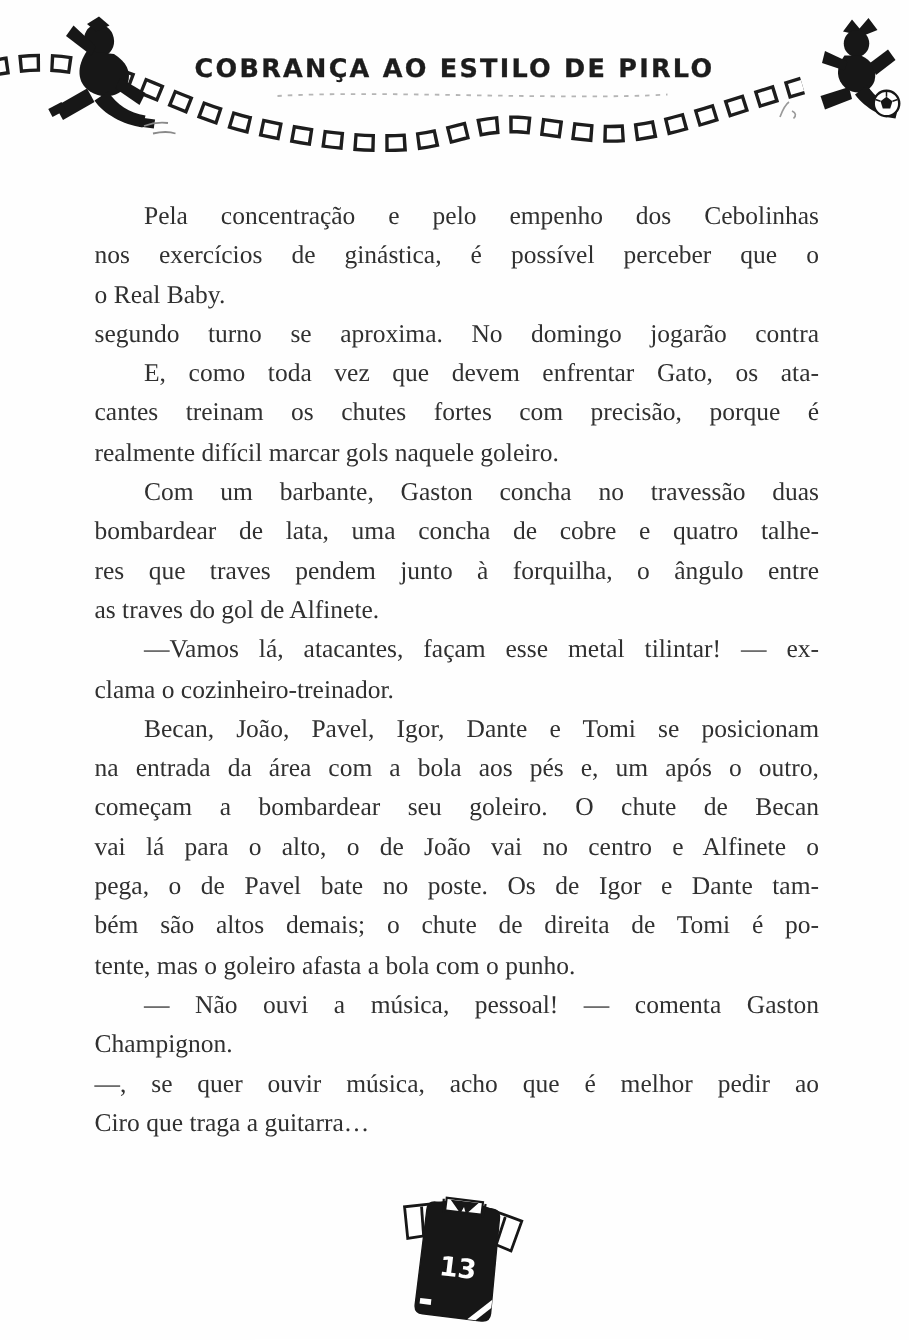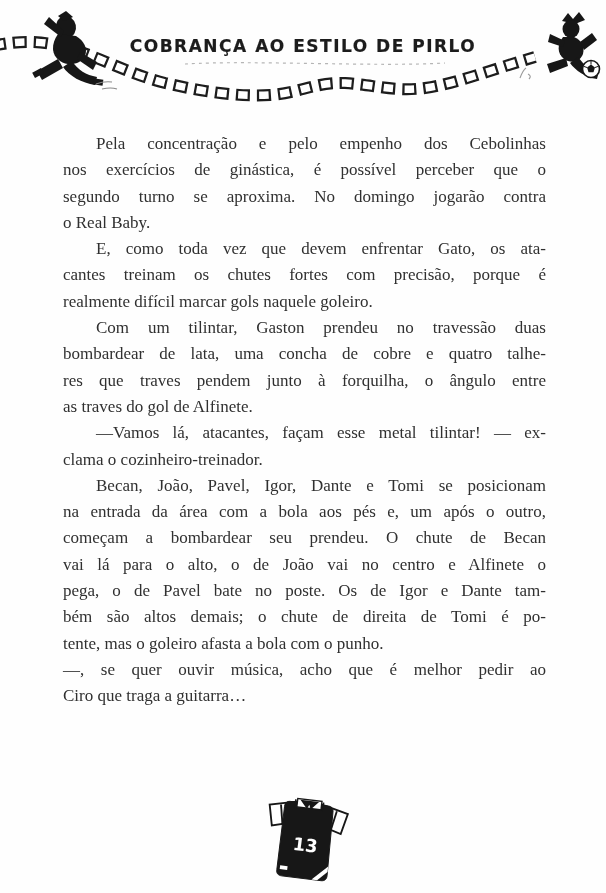--- a/index.html
+++ b/index.html
@@ -123,46 +123,50 @@
       </g>
     </svg>
 
     <h1 class="title">COBRANÇA AO ESTILO DE PIRLO</h1>
   </div>
 
   <main class="body-text">
       <div class="para">
         <div class="line first">Pela concentração e pelo empenho dos Cebolinhas</div>
         <div class="line">nos exercícios de ginástica, é possível perceber que o</div>
+        <div class="line last">o Real Baby.</div>
         <div class="line">segundo turno se aproxima. No domingo jogarão contra</div>
-        <div class="line last">o Real Baby.</div>
       </div>
       <div class="para">
         <div class="line first">E, como toda vez que devem enfrentar Gato, os ata-</div>
         <div class="line">cantes treinam os chutes fortes com precisão, porque é</div>
         <div class="line last">realmente difícil marcar gols naquele goleiro.</div>
       </div>
       <div class="para">
-        <div class="line first">Com um tilintar, Gaston prendeu no travessão duas</div>
+        <div class="line first">Com um barbante, Gaston concha no travessão duas</div>
         <div class="line">bombardear de lata, uma concha de cobre e quatro talhe-</div>
         <div class="line">res que traves pendem junto à forquilha, o ângulo entre</div>
         <div class="line last">as traves do gol de Alfinete.</div>
       </div>
       <div class="para">
         <div class="line first">—Vamos lá, atacantes, façam esse metal tilintar! — ex-</div>
         <div class="line last">clama o cozinheiro-treinador.</div>
       </div>
       <div class="para">
         <div class="line first">Becan, João, Pavel, Igor, Dante e Tomi se posicionam</div>
         <div class="line">na entrada da área com a bola aos pés e, um após o outro,</div>
-        <div class="line">começam a bombardear seu prendeu. O chute de Becan</div>
+        <div class="line">começam a bombardear seu goleiro. O chute de Becan</div>
         <div class="line">vai lá para o alto, o de João vai no centro e Alfinete o</div>
         <div class="line">pega, o de Pavel bate no poste. Os de Igor e Dante tam-</div>
         <div class="line">bém são altos demais; o chute de direita de Tomi é po-</div>
         <div class="line last">tente, mas o goleiro afasta a bola com o punho.</div>
+      </div>
+      <div class="para">
+        <div class="line first">— Não ouvi a música, pessoal! — comenta Gaston</div>
+        <div class="line last">Champignon.</div>
       </div>
       <div class="para">
         <div class="line">—, se quer ouvir música, acho que é melhor pedir ao</div>
         <div class="line last">Ciro que traga a guitarra…</div>
       </div>
     </main>
 
   <div class="footer">
     <svg width="94" height="90" viewBox="0 0 100 96">
       <g transform="rotate(7 50 48)">

